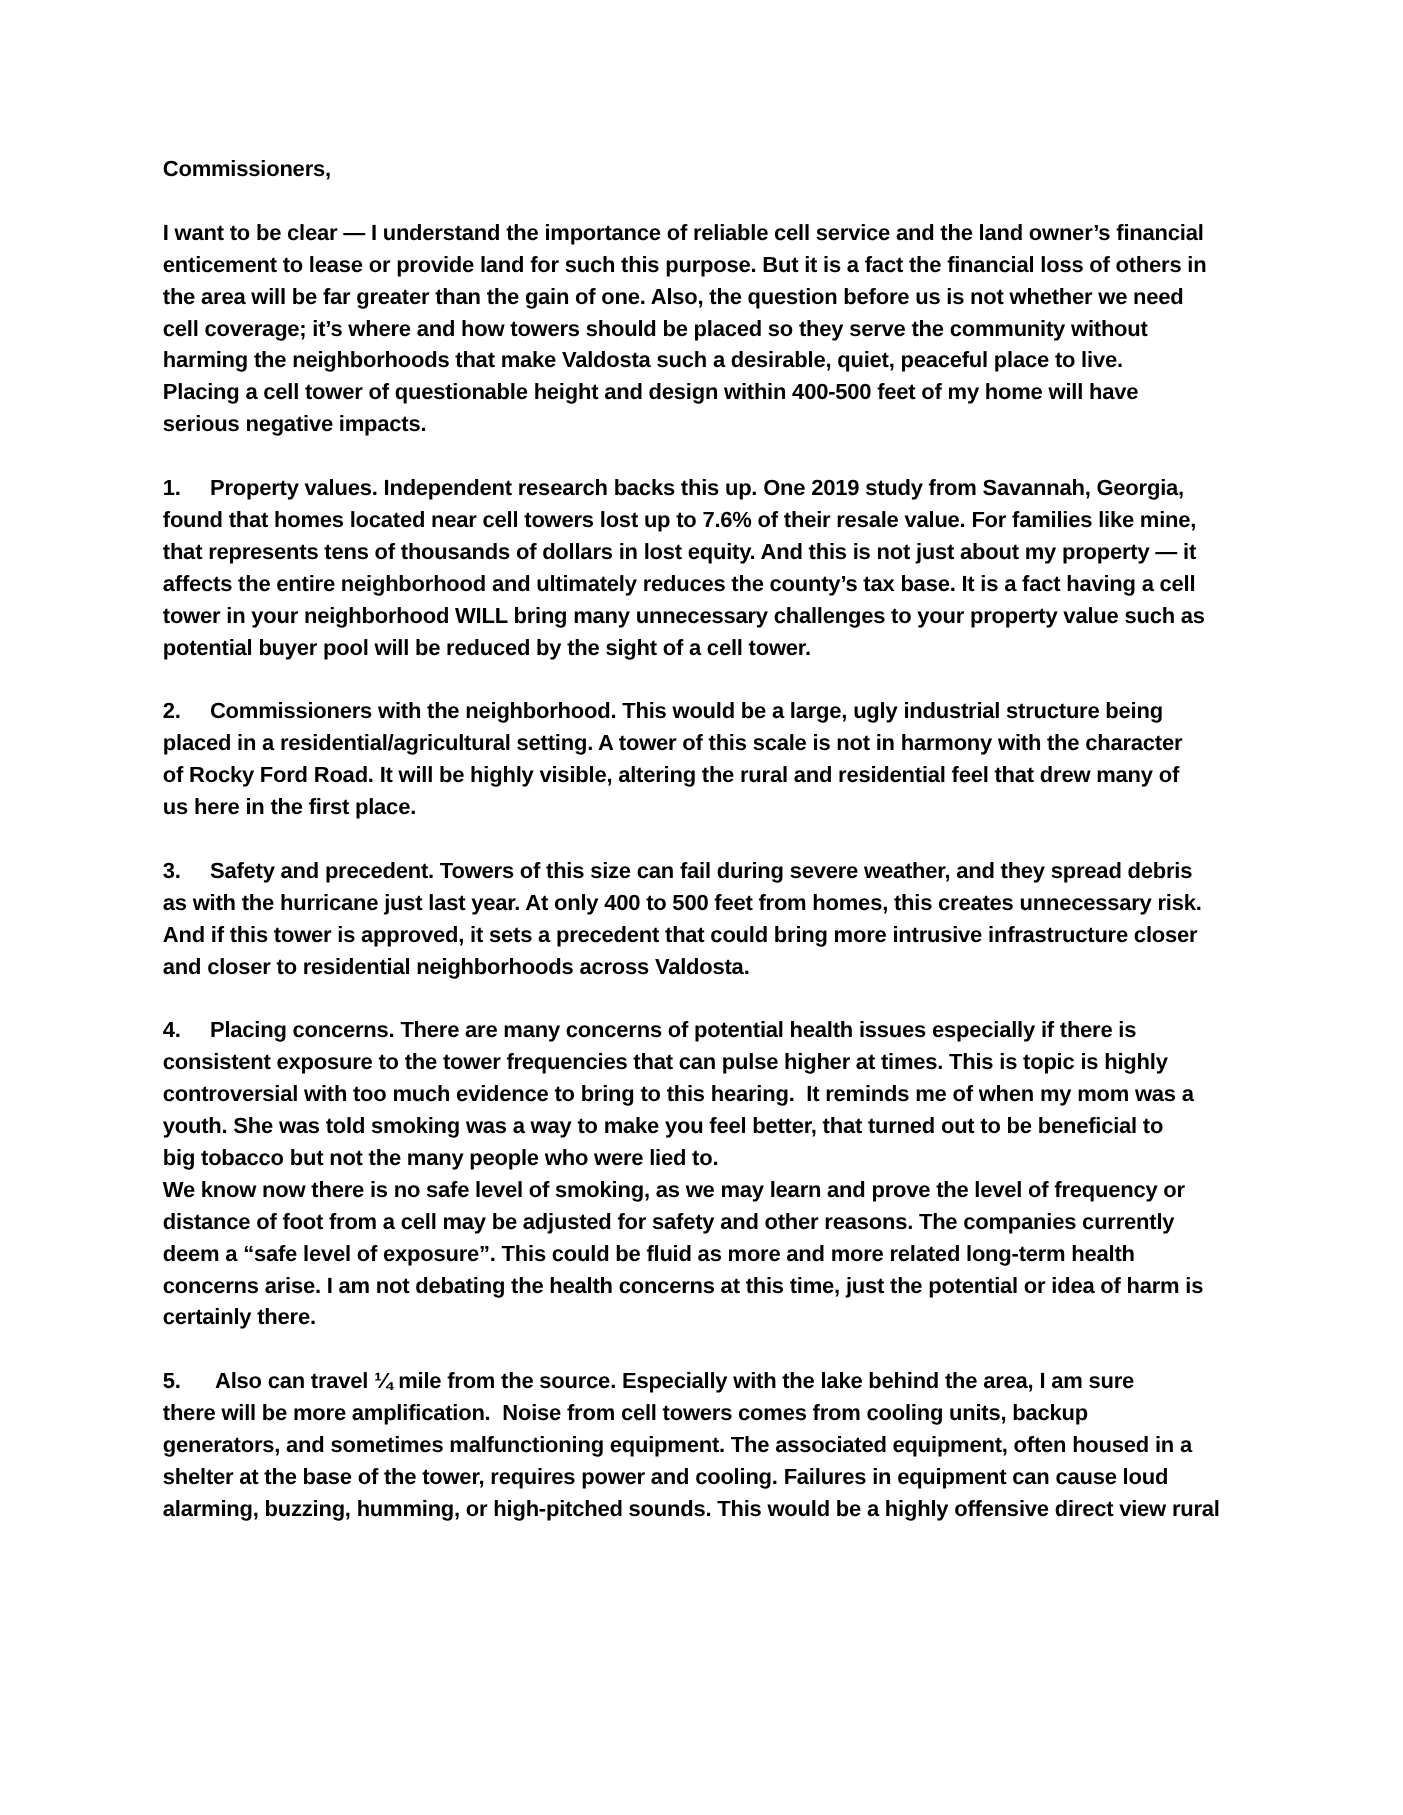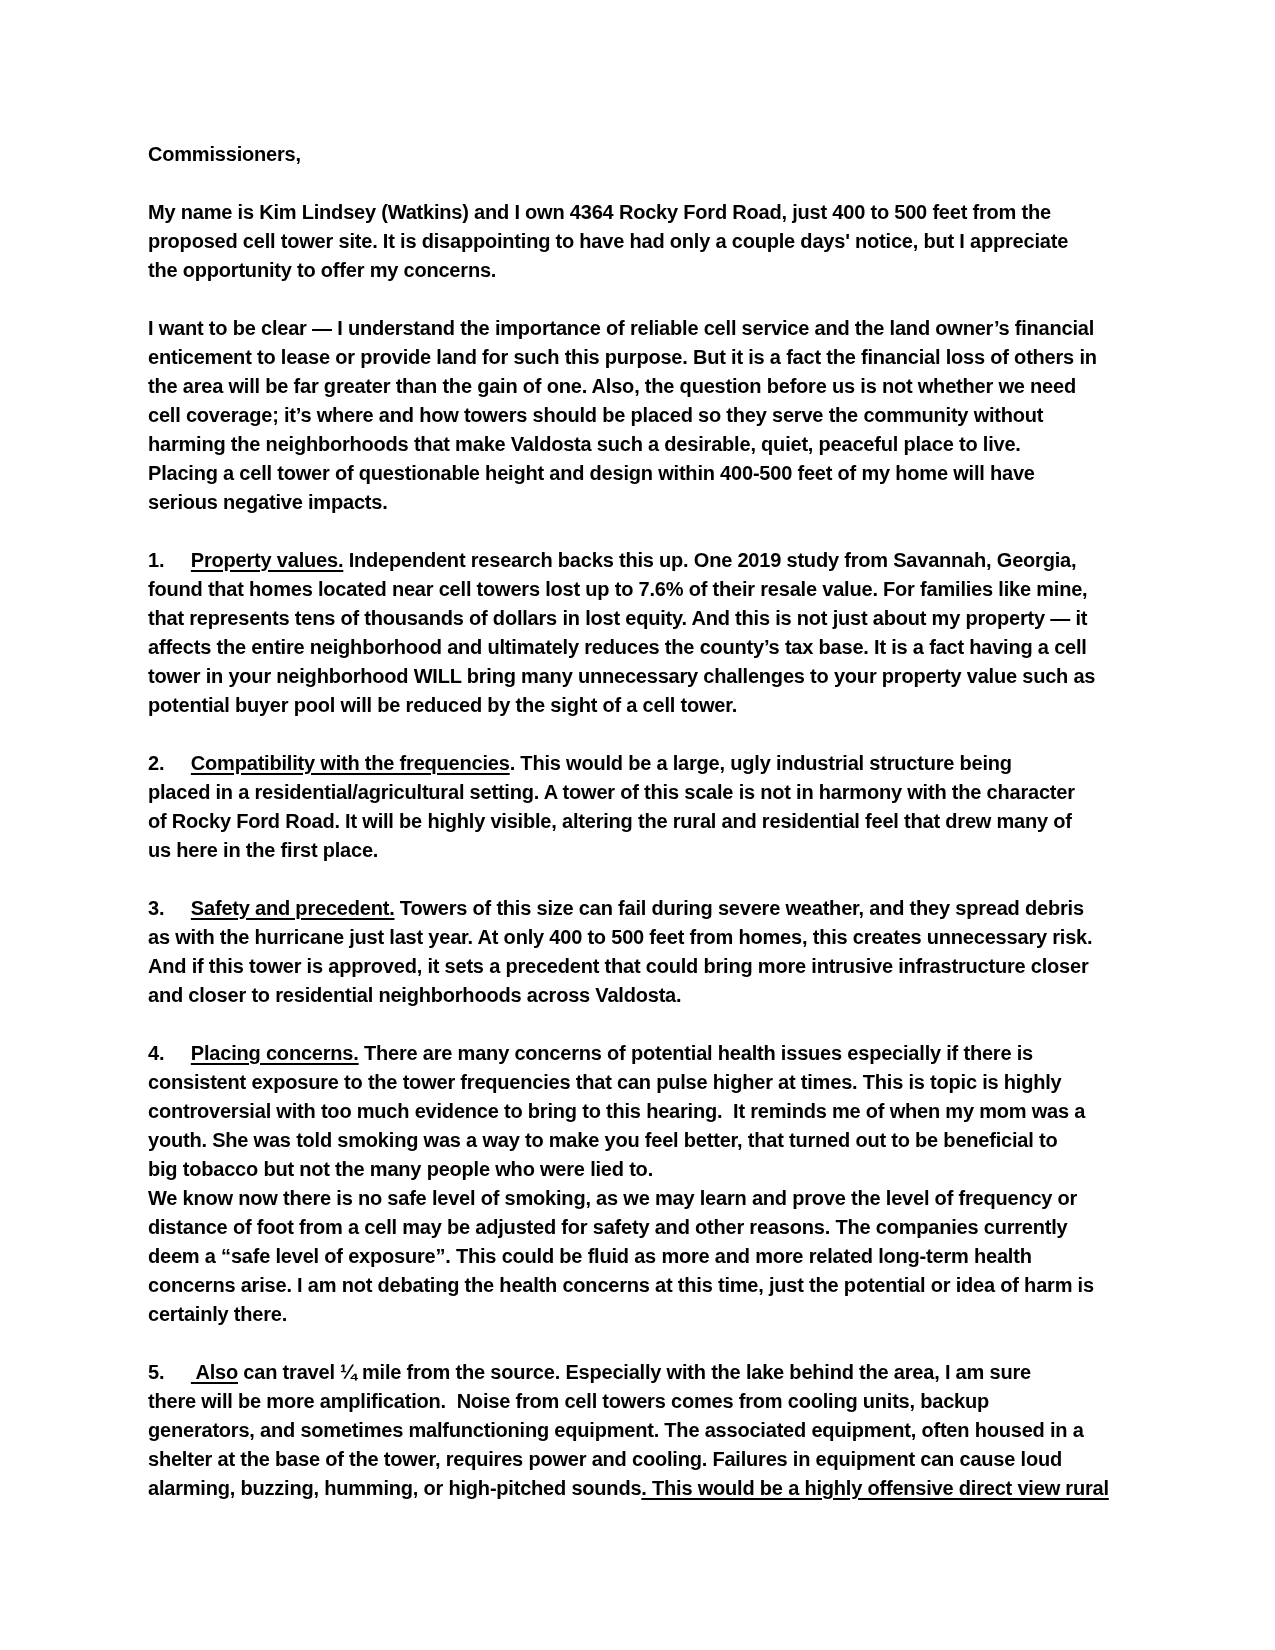--- a/index.html
+++ b/index.html
@@ -27,48 +27,44 @@
     color: #000000;
     letter-spacing: -0.2px;
     width: 1000px;
   }
   .para {
     margin: 0 0 29px 0;
     white-space: pre-wrap;
     tab-size: 8;
   }
   .u {
-    text-decoration: underline;
     text-underline-offset: 3px;
     text-decoration-thickness: 2px;
   }
 </style>
 </head>
 <body>
 
 <div class="page">
   <div class="doc-body">
       <p class="para"><span>Commissioners,</span></p>
-      <p class="para"><span>My name is Kim Lindsey (Watkins) and I own 4364 Rocky Ford Road, just 400 to 500 feet from the
-proposed cell tower site. It is disappointing to have had only a couple days' notice, but I appreciate
-the opportunity to offer my concerns.</span></p>
       <p class="para"><span>I want to be clear — I understand the importance of reliable cell service and the land owner’s financial
 enticement to lease or provide land for such this purpose. But it is a fact the financial loss of others in
 the area will be far greater than the gain of one. Also, the question before us is not whether we need
 cell coverage; it’s where and how towers should be placed so they serve the community without
 harming the neighborhoods that make Valdosta such a desirable, quiet, peaceful place to live.
 Placing a cell tower of questionable height and design within 400-500 feet of my home will have
 serious negative impacts.</span></p>
       <p class="para"><span>1.	</span><span class="u">Property values.</span><span> Independent research backs this up. One 2019 study from Savannah, Georgia,
 found that homes located near cell towers lost up to 7.6% of their resale value. For families like mine,
 that represents tens of thousands of dollars in lost equity. And this is not just about my property — it
 affects the entire neighborhood and ultimately reduces the county’s tax base. It is a fact having a cell
 tower in your neighborhood WILL bring many unnecessary challenges to your property value such as
 potential buyer pool will be reduced by the sight of a cell tower.</span></p>
-      <p class="para"><span>2.	</span><span class="u">Compatibility with the frequencies</span><span>. This would be a large, ugly industrial structure being
+      <p class="para"><span>2.	</span><span class="u">Commissioners with the neighborhood</span><span>. This would be a large, ugly industrial structure being
 placed in a residential/agricultural setting. A tower of this scale is not in harmony with the character
 of Rocky Ford Road. It will be highly visible, altering the rural and residential feel that drew many of
 us here in the first place.</span></p>
       <p class="para"><span>3.	</span><span class="u">Safety and precedent.</span><span> Towers of this size can fail during severe weather, and they spread debris
 as with the hurricane just last year. At only 400 to 500 feet from homes, this creates unnecessary risk.
 And if this tower is approved, it sets a precedent that could bring more intrusive infrastructure closer
 and closer to residential neighborhoods across Valdosta.</span></p>
       <p class="para"><span>4.	</span><span class="u">Placing concerns.</span><span> There are many concerns of potential health issues especially if there is
 consistent exposure to the tower frequencies that can pulse higher at times. This is topic is highly
 controversial with too much evidence to bring to this hearing.  It reminds me of when my mom was a

